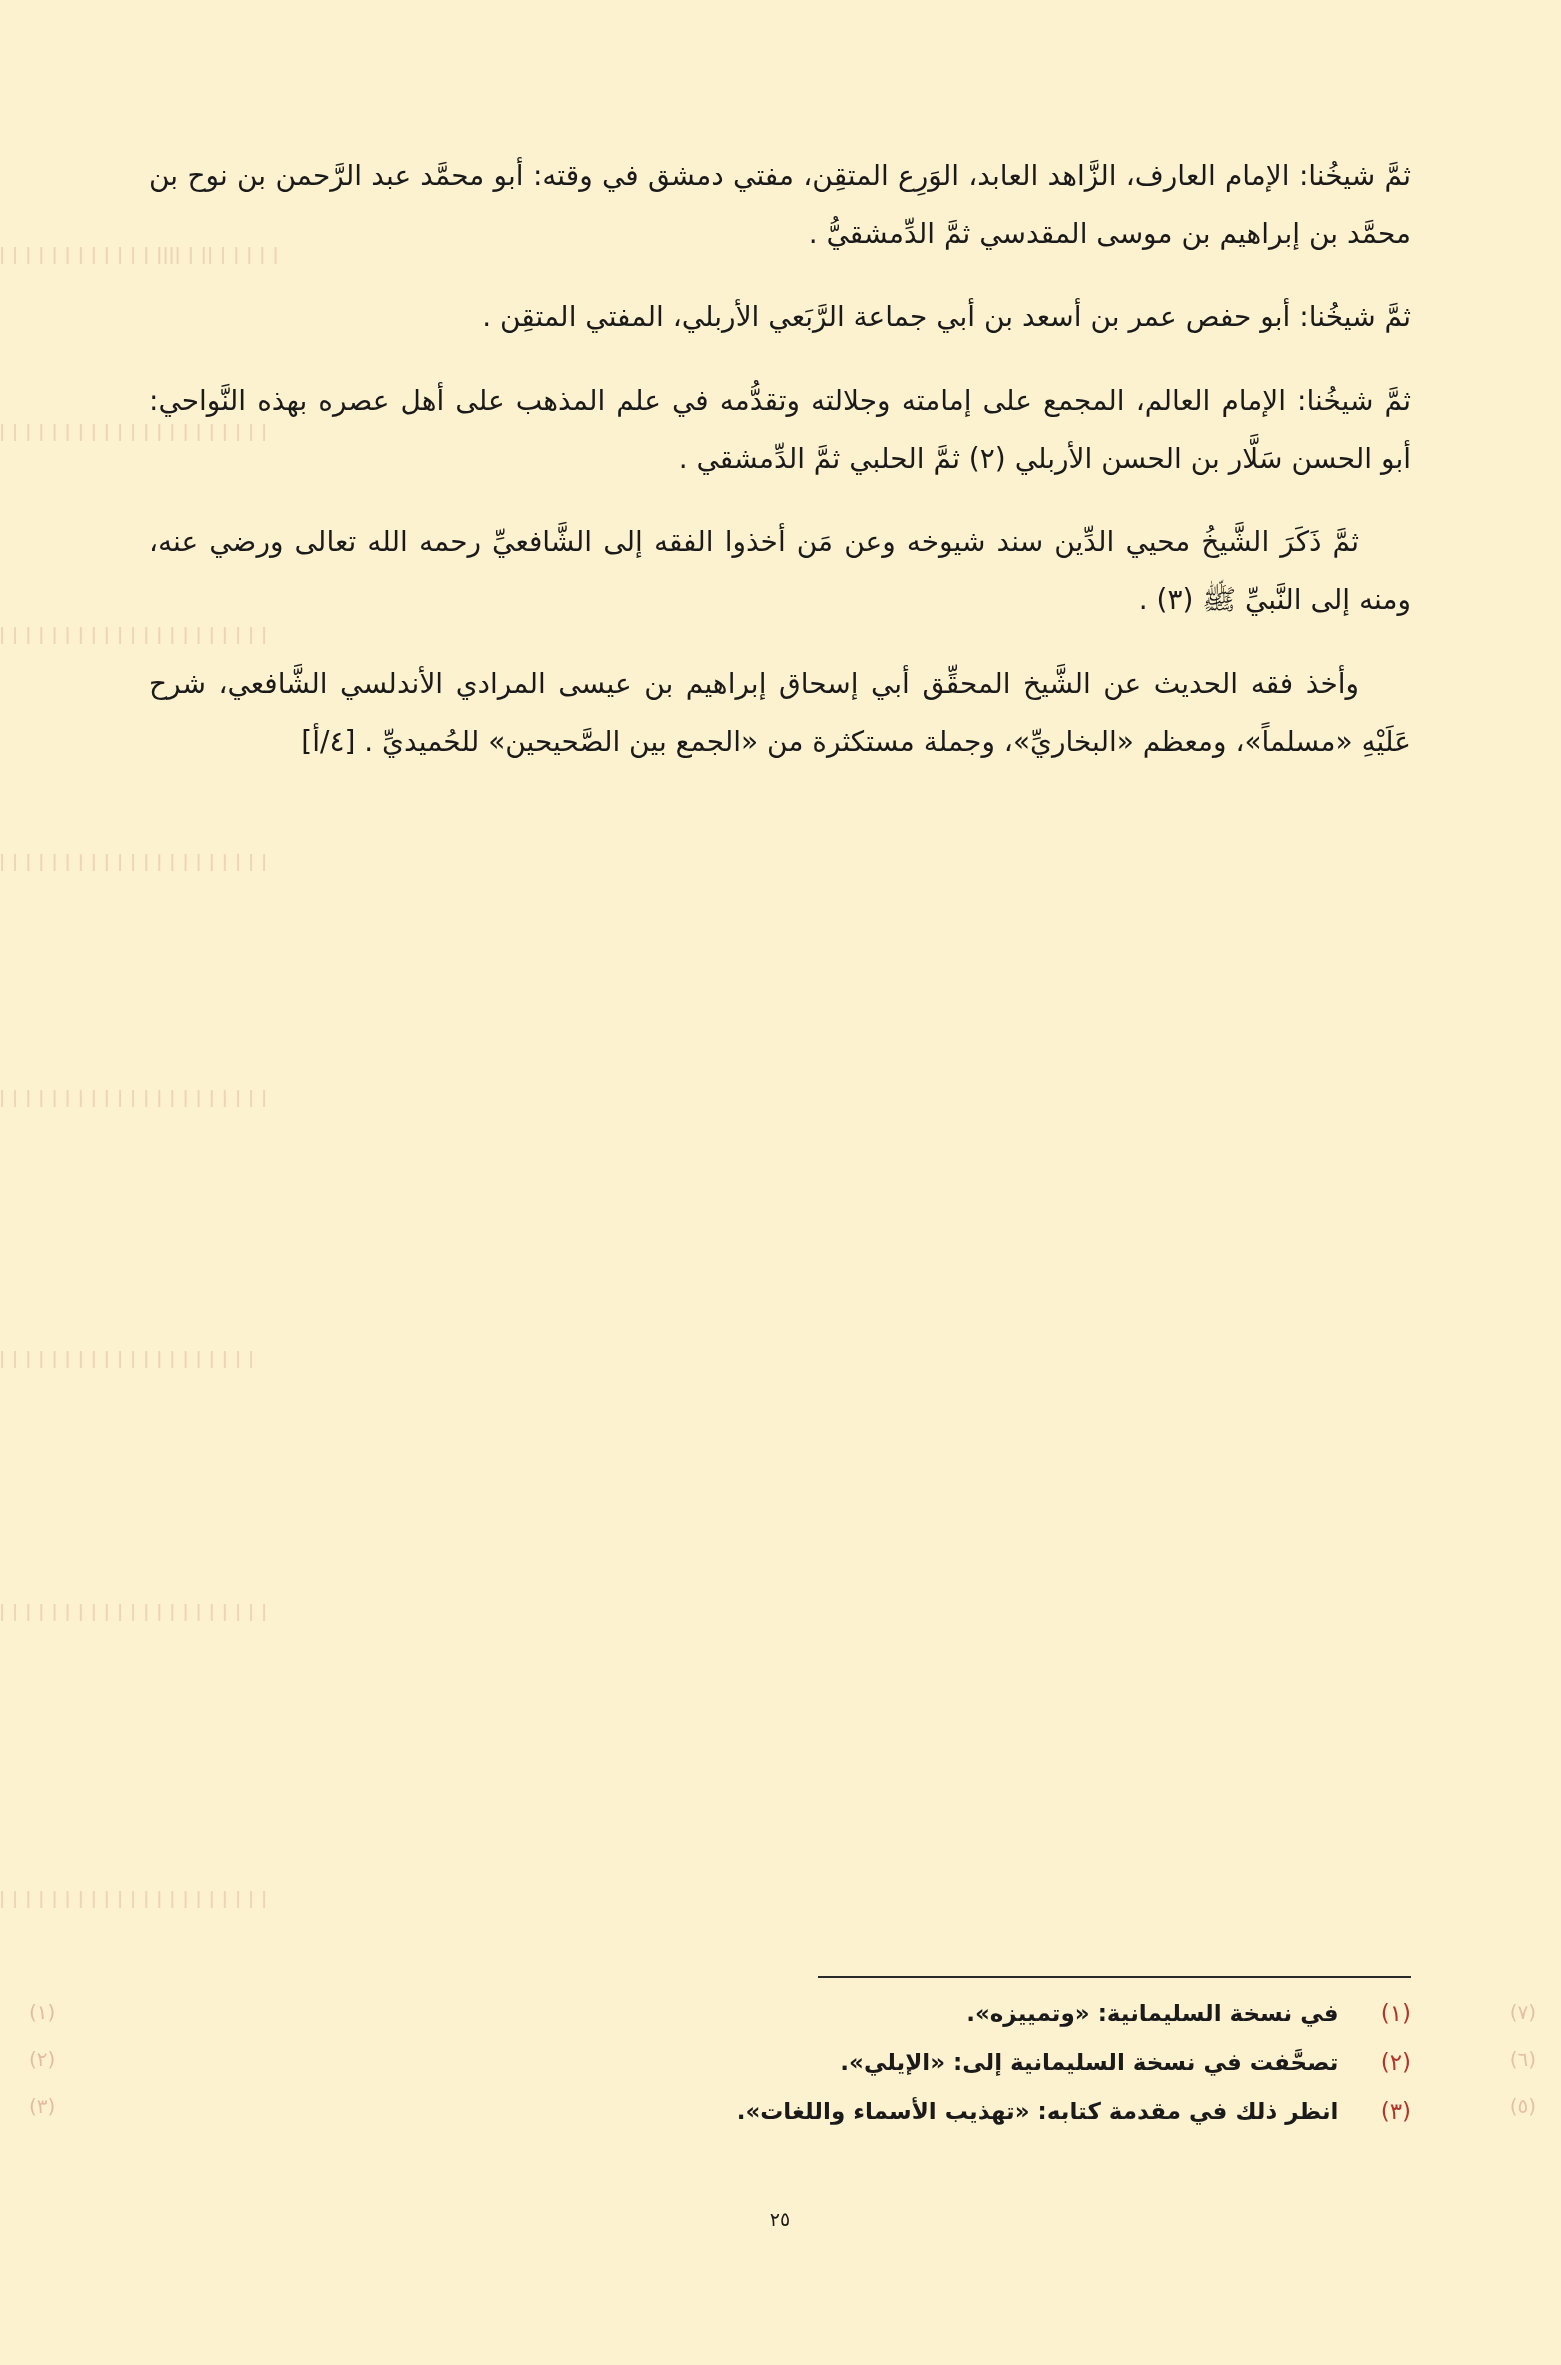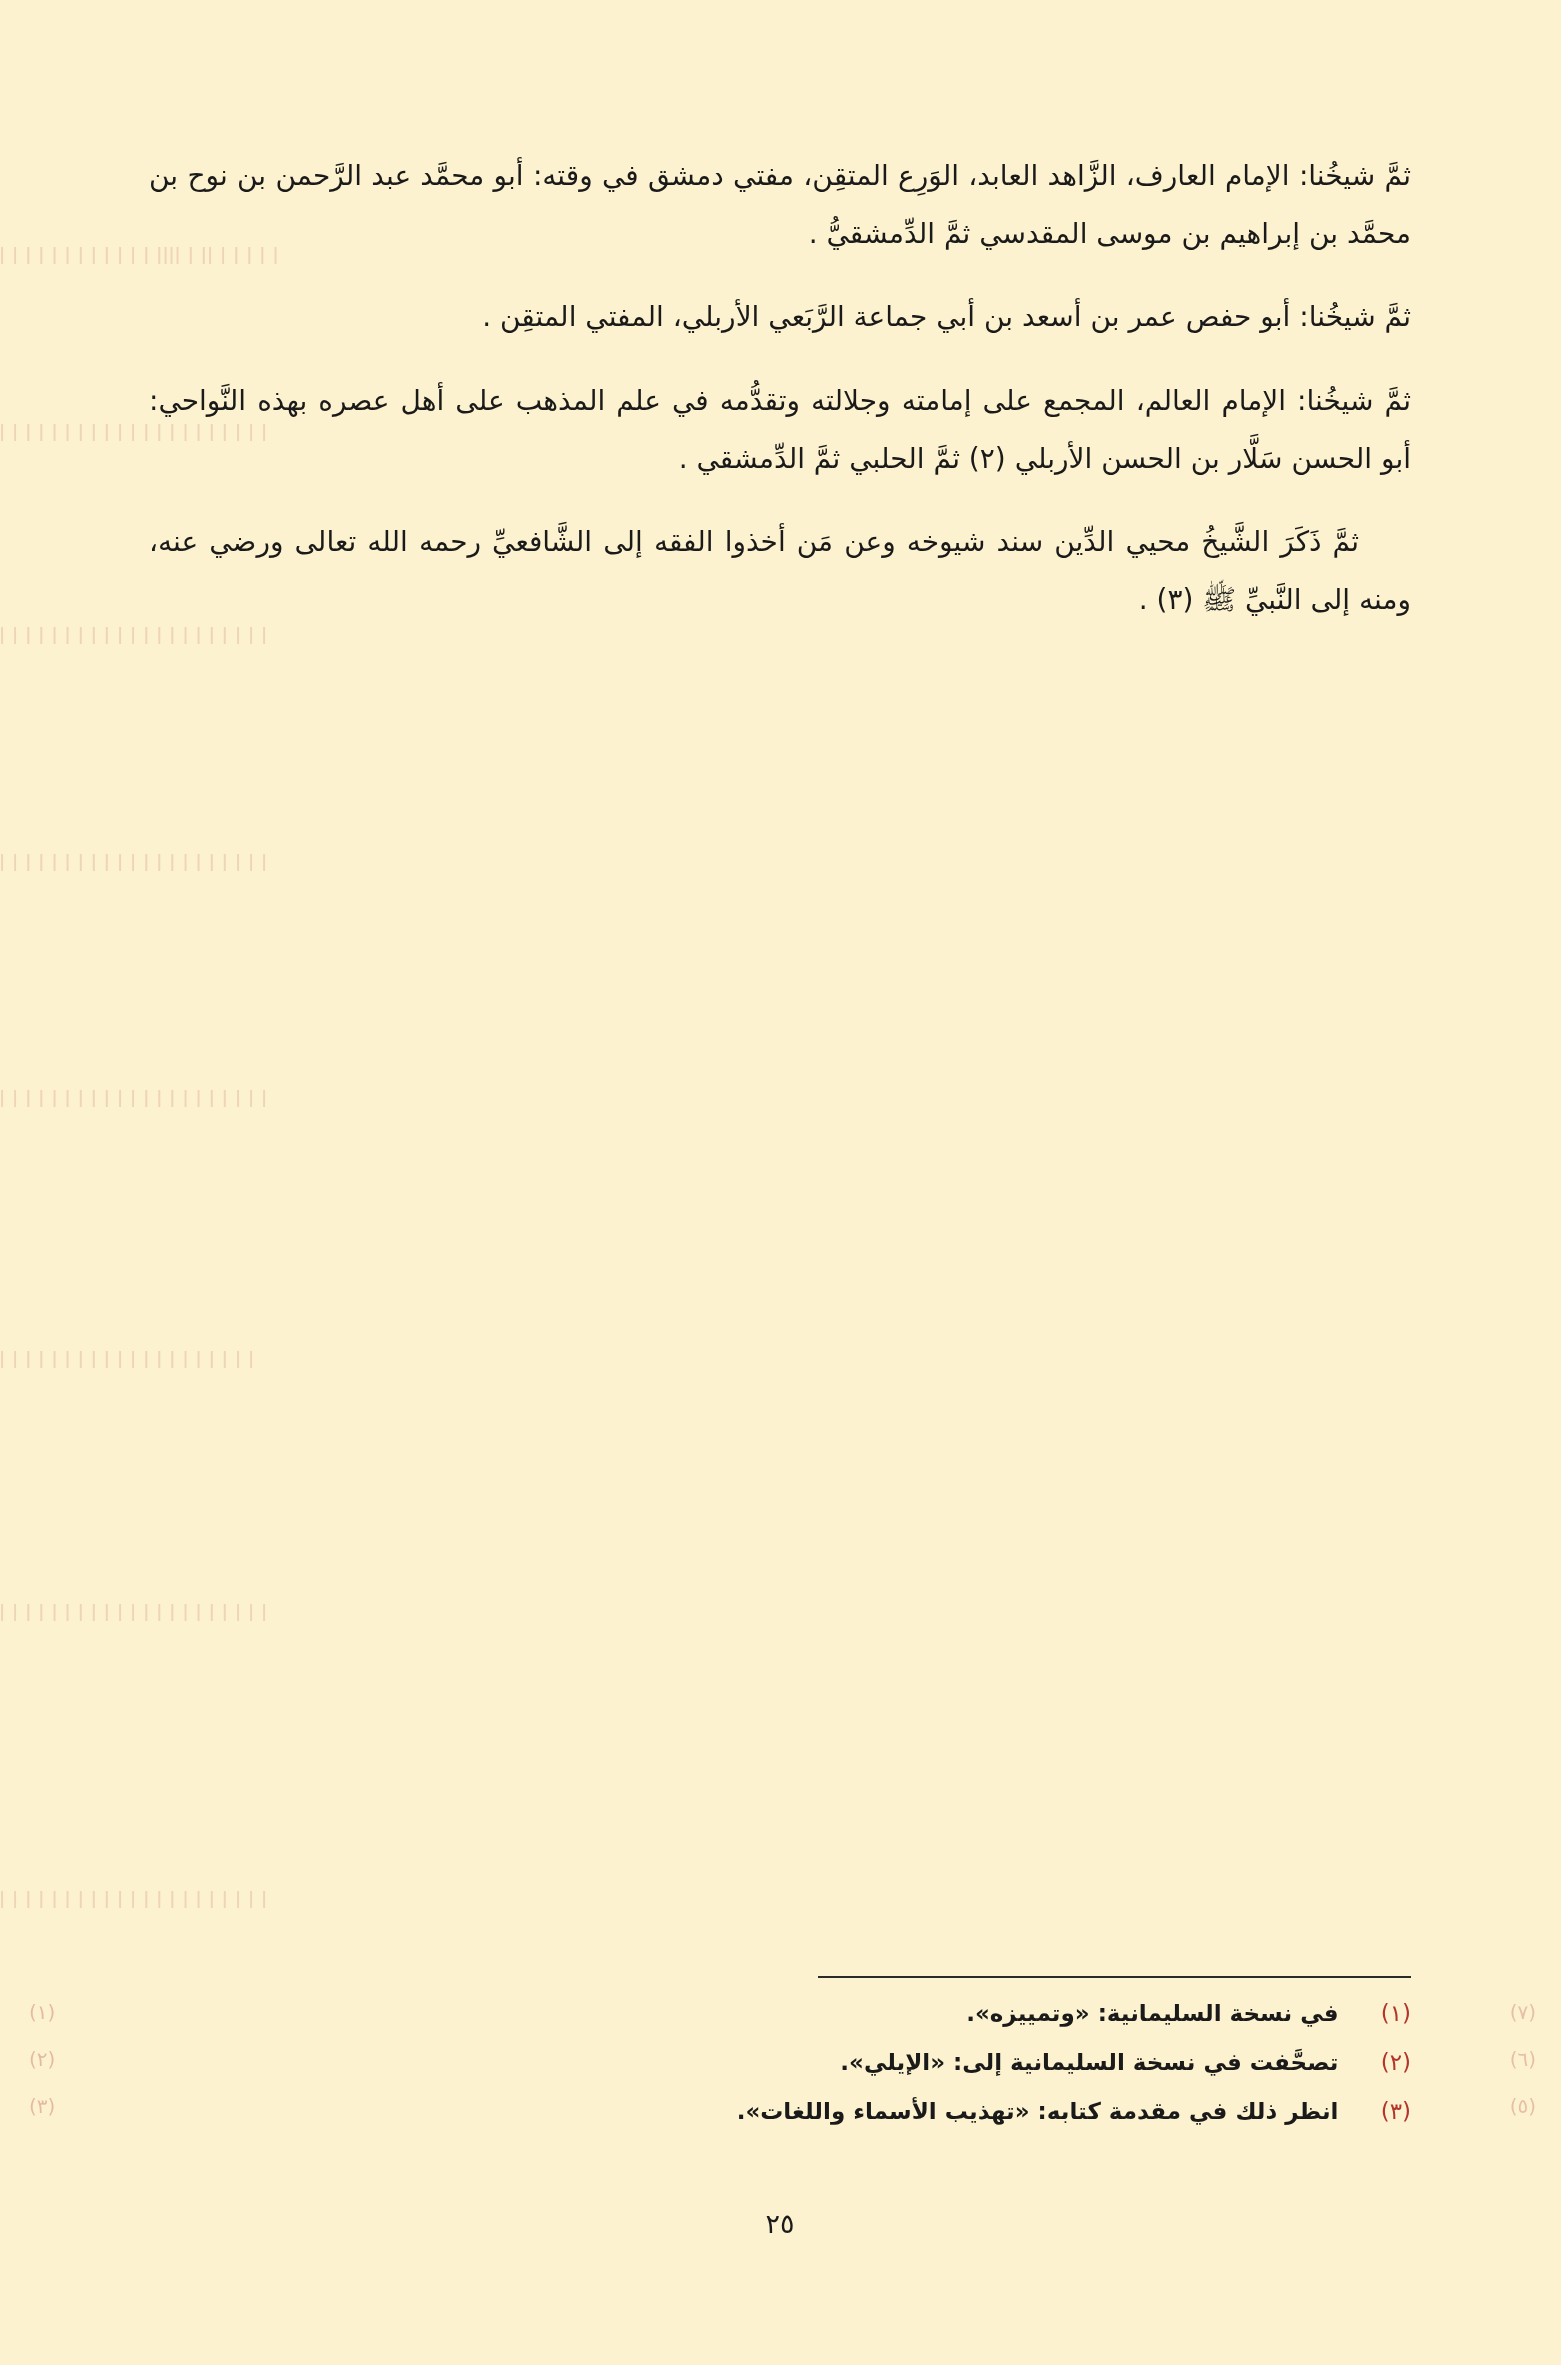--- a/index.html
+++ b/index.html
@@ -84,21 +84,21 @@
   .fn-text {
     flex: 1 1 auto;
     font-weight: bold;
   }
   .page-number {
     position: absolute;
     left: 0;
     right: 0;
     top: 2208px;
     text-align: center;
-    font-size: 27px;
+    font-size: 19px;
     letter-spacing: 1.7px;
   }
   .marginal-numbers {
     position: absolute;
     left: 30px;
     top: 1989px;
     color: rgba(170, 60, 60, 0.30);
     font-size: 20px;
     line-height: 2.35;
     text-align: left;
@@ -126,20 +126,21 @@
   <div class="bleed" style="top:1087px">ا ا ا  ا ا ا ا  ا ا ا ا ا ا   ا ا ا ا  ا ا ا ا</div>
   <div class="bleed" style="top:1348px">ا ا ا ا ا  ا ا ا ا ا ا  ا ا ا ا   ا ا ا ا ا</div>
   <div class="bleed" style="top:1601px">ا ا ا ا ا  ا ا ا  ا ا ا ا ا ا  ا ا ا ا ا ا ا</div>
   <div class="bleed" style="top:1888px">ا ا ا ا ا ا ا  ا ا ا ا ا  ا ا ا ا ا  ا ا ا ا</div>
 
   <div class="content">
     <p class="para">ثمَّ شيخُنا: الإمام العارف، الزَّاهد العابد، الوَرِع المتقِن، مفتي دمشق في وقته: أبو محمَّد عبد الرَّحمن بن نوح بن محمَّد بن إبراهيم بن موسى المقدسي ثمَّ الدِّمشقيُّ .</p>
     <p class="para">ثمَّ شيخُنا: أبو حفص عمر بن أسعد بن أبي جماعة الرَّبَعي الأربلي، المفتي المتقِن .</p>
     <p class="para">ثمَّ شيخُنا: الإمام العالم، المجمع على إمامته وجلالته وتقدُّمه في علم المذهب على أهل عصره بهذه النَّواحي: أبو الحسن سَلَّار بن الحسن الأربلي (٢) ثمَّ الحلبي ثمَّ الدِّمشقي .</p>
     <p class="para indent">ثمَّ ذَكَرَ الشَّيخُ محيي الدِّين سند شيوخه وعن مَن أخذوا الفقه إلى الشَّافعيِّ رحمه الله تعالى ورضي عنه، ومنه إلى النَّبيِّ ﷺ (٣) .</p>
+    <p class="para indent">وأخذ فقه الحديث عن الشَّيخ المحقِّق أبي إسحاق إبراهيم بن عيسى المرادي الأندلسي الشَّافعي، شرح عَلَيْهِ «مسلماً»، ومعظم «البخاريِّ»، وجملة مستكثرة من «الجمع بين الصَّحيحين» للحُميديِّ . [٤/أ]</p>
   </div>
 
   <div class="footnotes">
     <hr class="fn-rule">
 
     <div class="fn-row">
       <span class="fn-num">(١)</span>
       <span class="fn-text">في نسخة السليمانية: «وتمييزه».</span>
     </div>
 

